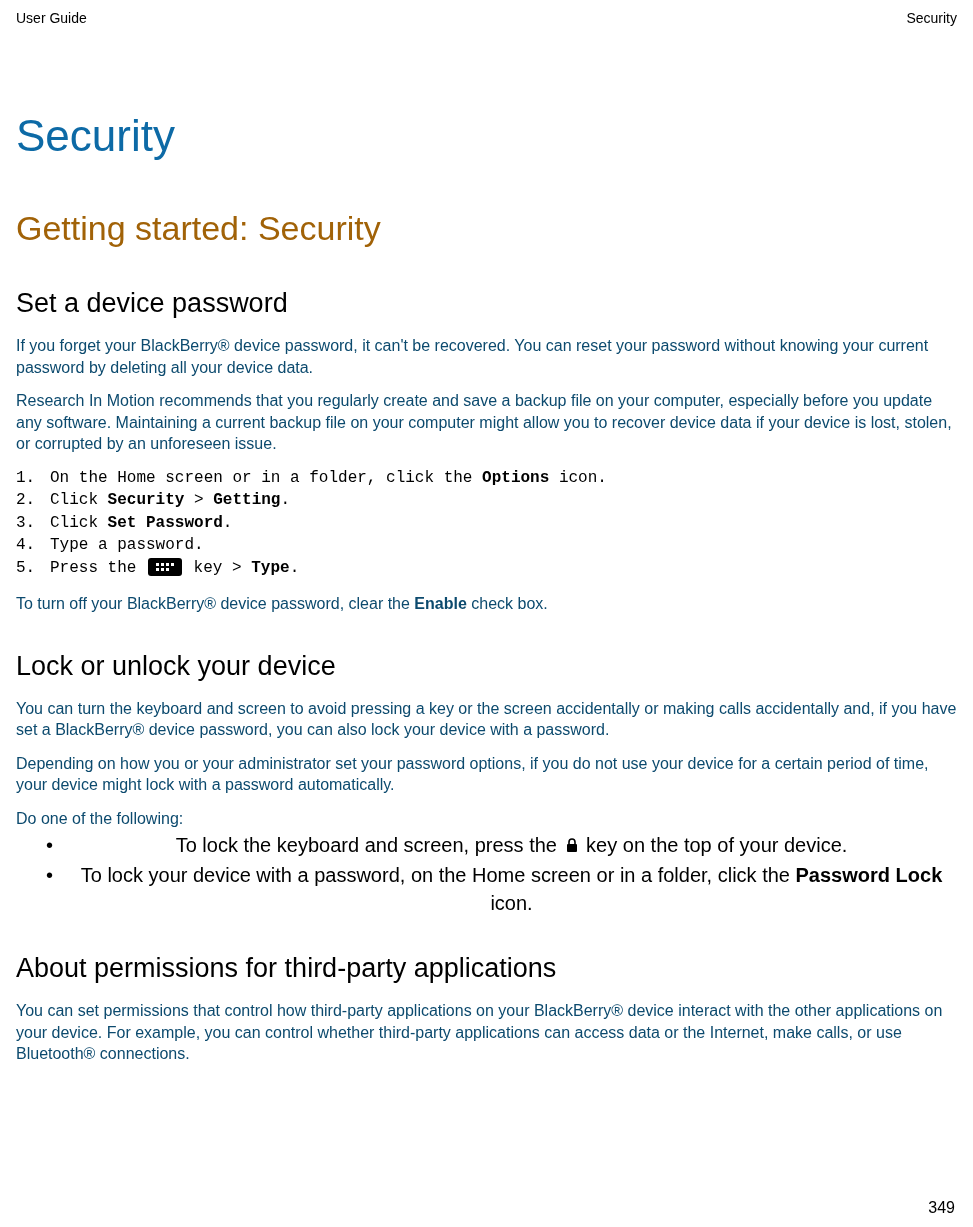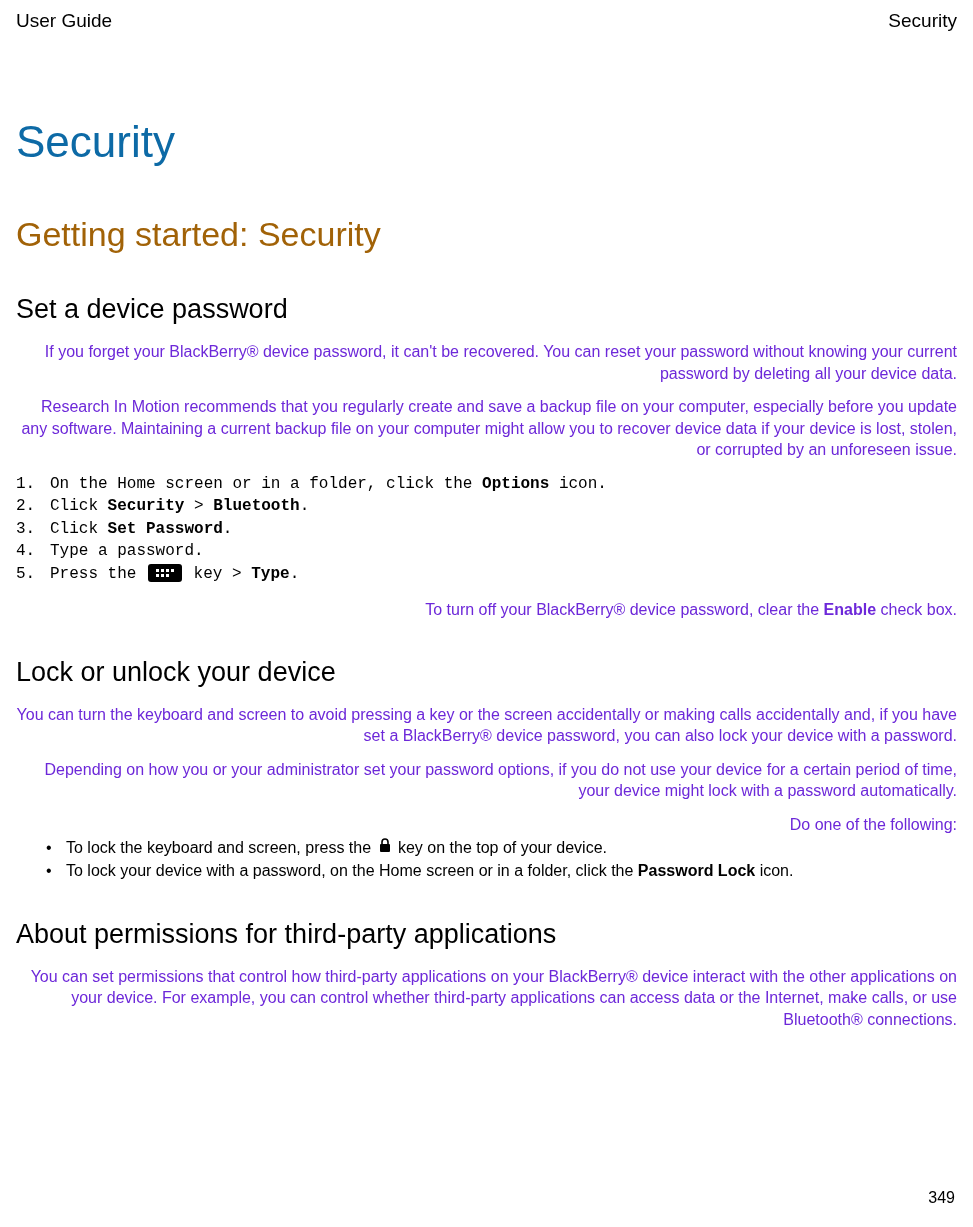--- a/index.html
+++ b/index.html
@@ -12,21 +12,21 @@
       width: 973px;
       height: 1227px;
       background: #ffffff;
       color: #000000;
       position: relative;
       padding: 10px 16px 0 16px;
     }
     .header-row {
       display: flex;
       justify-content: space-between;
-      font-size: 19px;
+      font-size: 14px;
       color: #000;
       margin-bottom: 85px;
     }
     .title-h1 {
       font-size: 44px;
       font-weight: 400;
       color: #0d6aa6;
       margin-bottom: 48px;
       font-family: "Trebuchet MS", "Segoe UI", sans-serif;
     }
@@ -40,24 +40,23 @@
     .title-h3 {
       font-size: 27px;
       font-weight: 400;
       color: #000;
       margin-top: 36px;
       margin-bottom: 16px;
       font-family: "Trebuchet MS", "Segoe UI", sans-serif;
     }
     .body-text {
       font-size: 16px;
-      color: #6d28d9;
+      color: #0c4a6e;
       line-height: 1.35;
       margin-bottom: 12px;
-      text-align: right;
     }
     ol.numbered {
       list-style: none;
       counter-reset: item;
       margin-bottom: 14px;
       font-family: Liberation Mono, monospace;
     }
     ol.numbered > li {
       counter-increment: item;
       font-size: 16px;
@@ -69,24 +68,25 @@
       content: counter(item) ".";
       position: absolute;
       left: 0;
       width: 24px;
     }
     ul.bulleted {
       list-style: none;
       margin-bottom: 14px;
     }
     ul.bulleted > li {
-      font-size: 16px;
+      font-size: 20px;
       line-height: 1.4;
       padding-left: 50px;
       position: relative;
+      text-align: center;
     }
     ul.bulleted > li::before {
       content: "•";
       position: absolute;
       left: 30px;
     }
     .b { font-weight: bold; }
     .icon-menu {
       display: inline-block;
       width: 34px;
@@ -117,21 +117,21 @@
       vertical-align: middle;
       margin: 0 2px;
     }
     .icon-enter {
       display: inline-block;
       vertical-align: middle;
       margin: 0 2px;
     }
     .page-number {
       position: absolute;
-      bottom: 20px;
+      bottom: 10px;
       right: 18px;
       font-size: 16px;
     }
   </style>
 </head>
 <body>
 
 <div class="header-row">
   <span>User Guide</span>
   <span>Security</span>
@@ -143,21 +143,21 @@
 
 <h3 class="title-h3" style="margin-top:4px">Set a device password</h3>
 <p class="body-text">If you forget your BlackBerry® device password, it can't be recovered. You can reset your password without knowing your current password by deleting all your device data.</p>
 <p class="body-text">Research In Motion recommends that you regularly create and save a backup file on your computer, especially before you update any software. Maintaining a current backup file on your computer might allow you to recover device data if your device is lost, stolen, or corrupted by an unforeseen issue.</p>
 
 <ol class="numbered">
   <li>
     <span>On the Home screen or in a folder, click the </span><span class="b">Options</span><span> icon.</span>
   </li>
   <li>
-    <span>Click </span><span class="b">Security</span><span> &gt; </span><span class="b">Bluetooth</span><span>.</span>
+    <span>Click </span><span class="b">Security</span><span> &gt; </span><span class="b">Getting</span><span>.</span>
   </li>
   <li>
     <span>Click </span><span class="b">Set Password</span><span>.</span>
   </li>
   <li>
     <span>Type a password.</span>
   </li>
   <li>
     <span>Press the </span><span class="icon-menu"><span class="icon-menu-dots">
           <span></span>

